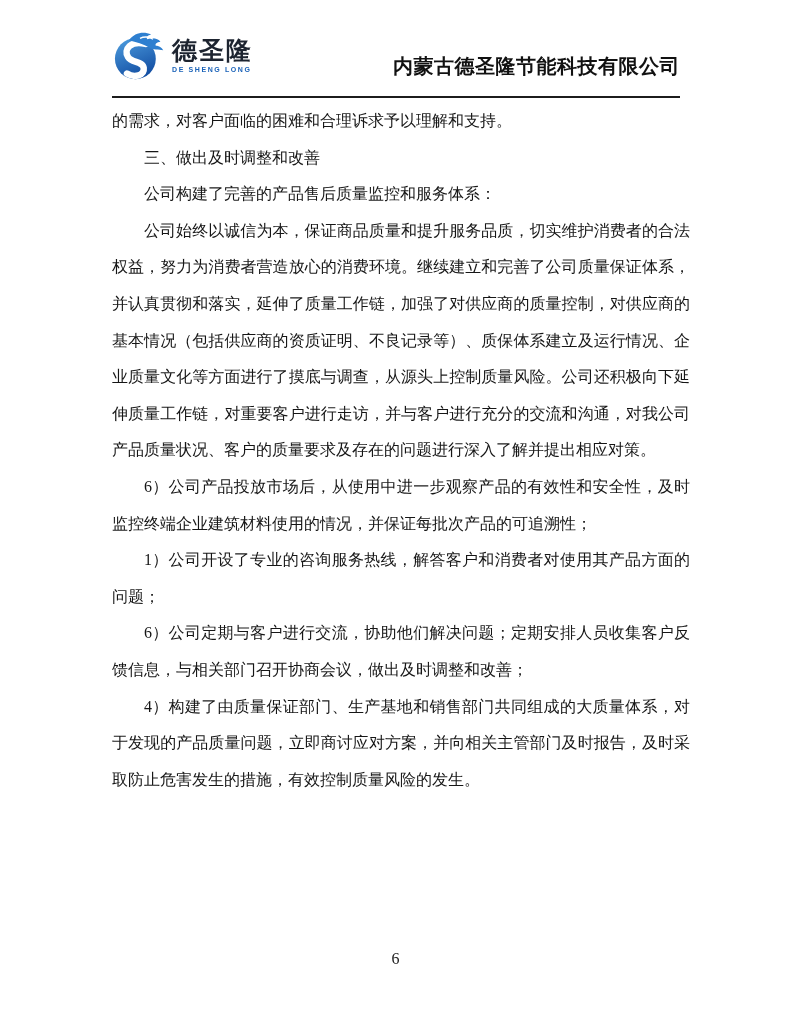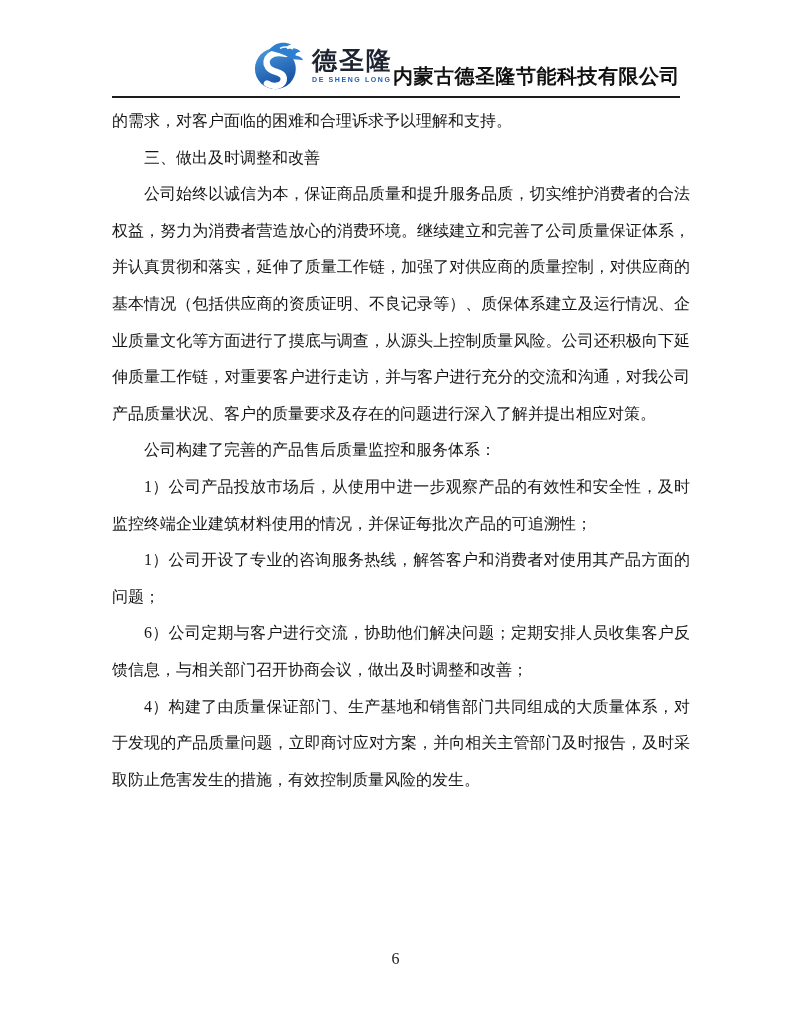--- a/index.html
+++ b/index.html
@@ -17,23 +17,23 @@
   }
 
   
   .header {
     position: absolute;
     top: 38px;
     left: 112px;
     width: 568px;
     display: flex;
     align-items: flex-end;
-    justify-content: flex-end;
+    justify-content: space-between;
     border-bottom: 2px solid #1c1c1c;
-    padding-bottom: 5px;
+    padding-bottom: 15px;
     height: 60px;
   }
   .logo {
     display: flex;
     align-items: center;
     gap: 4px;
   }
   .logo-mark { width: 56px; height: 52px; display: block; }
   .logo-text { display: flex; flex-direction: column; line-height: 1; }
   .brand-cn {
@@ -109,23 +109,23 @@
         <span class="brand-cn">德圣隆</span>
         <span class="brand-en">DE SHENG LONG</span>
       </div>
     </div>
     <div class="company-name">内蒙古德圣隆节能科技有限公司</div>
   </div>
 
   <div class="doc-body">
     <p class="continuation">的需求，对客户面临的困难和合理诉求予以理解和支持。</p>
     <p class="heading">三、做出及时调整和改善</p>
+    <p class="para">公司构建了完善的产品售后质量监控和服务体系：</p>
     <p class="para">公司始终以诚信为本，保证商品质量和提升服务品质，切实维护消费者的合法权益，努力为消费者营造放心的消费环境。继续建立和完善了公司质量保证体系，并认真贯彻和落实，延伸了质量工作链，加强了对供应商的质量控制，对供应商的基本情况（包括供应商的资质证明、不良记录等）、质保体系建立及运行情况、企业质量文化等方面进行了摸底与调查，从源头上控制质量风险。公司还积极向下延伸质量工作链，对重要客户进行走访，并与客户进行充分的交流和沟通，对我公司产品质量状况、客户的质量要求及存在的问题进行深入了解并提出相应对策。</p>
-    <p class="para">公司构建了完善的产品售后质量监控和服务体系：</p>
-    <p class="para">1）公司产品投放市场后，从使用中进一步观察产品的有效性和安全性，及时监控终端企业建筑材料使用的情况，并保证每批次产品的可追溯性；</p>
+    <p class="para">6）公司产品投放市场后，从使用中进一步观察产品的有效性和安全性，及时监控终端企业建筑材料使用的情况，并保证每批次产品的可追溯性；</p>
     <p class="para">1）公司开设了专业的咨询服务热线，解答客户和消费者对使用其产品方面的问题；</p>
     <p class="para">6）公司定期与客户进行交流，协助他们解决问题；定期安排人员收集客户反馈信息，与相关部门召开协商会议，做出及时调整和改善；</p>
     <p class="para">4）构建了由质量保证部门、生产基地和销售部门共同组成的大质量体系，对于发现的产品质量问题，立即商讨应对方案，并向相关主管部门及时报告，及时采取防止危害发生的措施，有效控制质量风险的发生。</p>
   </div>
 
   <div class="footer">
     <span>6</span>
   </div>
 
 </div>

